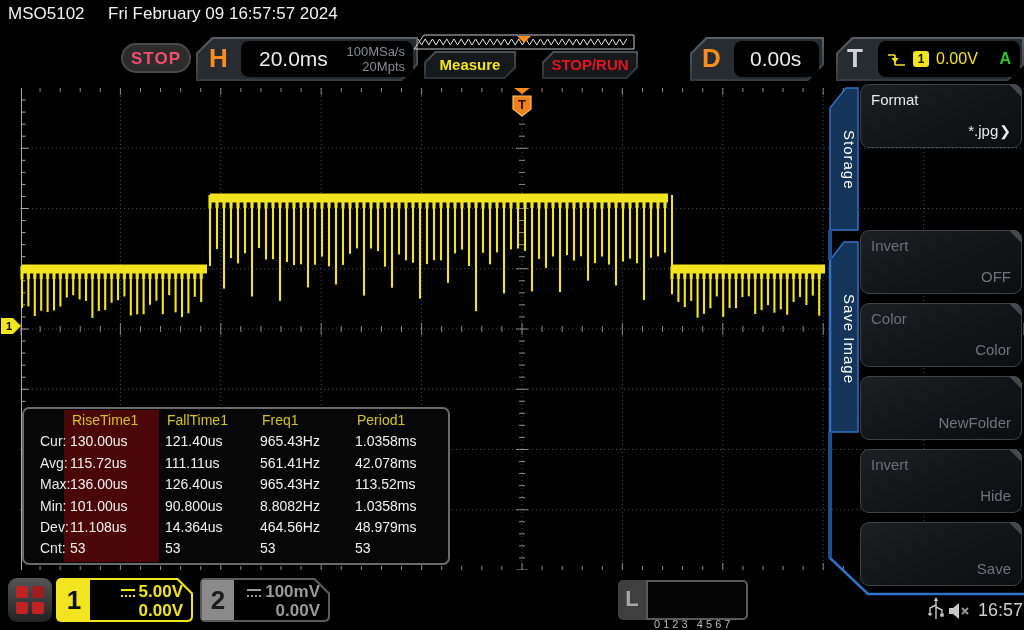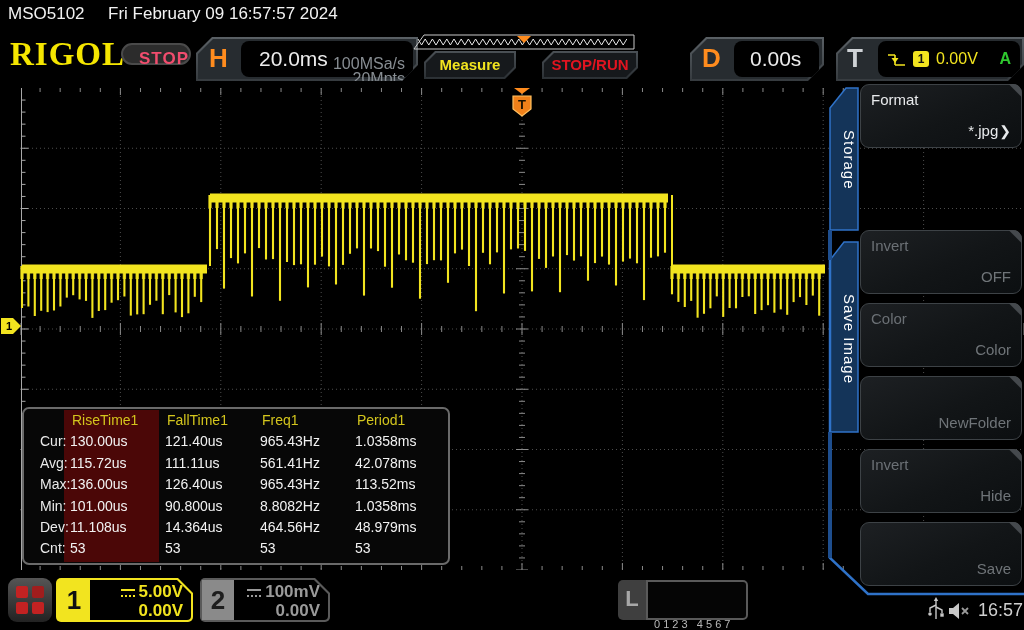--- a/index.html
+++ b/index.html
@@ -8,33 +8,33 @@
   #screen { position:relative; width:1024px; height:630px; background:#000; overflow:hidden; }
 
   
   .topbar { position:absolute; left:0; top:0; width:983px; height:28px; color:#f2f2f2; font-size:17px; }
   .topbar span { position:absolute; top:4px; white-space:pre; }
   .topbar .model { left:8px; }
   .topbar .datetime { left:108px; }
 
   
   .logo { position:absolute; left:10px; top:36px; font-family:"Liberation Serif","DejaVu Serif",serif; font-weight:bold; font-size:33px; color:#f5e600; letter-spacing:1px; }
-  .stop-oval { position:absolute; left:121px; top:43px; width:70px; height:22px; background:#2c2c2c; border:2px solid #4a4a4a; border-radius:16px; text-align:right; line-height:27px; font-size:17px; font-weight:bold; color:#f24d6e; letter-spacing:1px; }
+  .stop-oval { position:absolute; left:121px; top:43px; width:70px; height:30px; background:#2c2c2c; border:2px solid #4a4a4a; border-radius:16px; text-align:center; line-height:27px; font-size:17px; font-weight:bold; color:#f24d6e; letter-spacing:1px; }
 
   .tab { position:absolute; background:linear-gradient(#5a6065,#363b3f); }
   .tab::before { content:''; position:absolute; inset:2px; background:#272c30; clip-path:polygon(15px 0,100% 0,100% calc(100% - 15px),calc(100% - 15px) 100%,0 100%,0 15px); }
   .tab, .btn-tab { clip-path:polygon(16px 0,100% 0,100% calc(100% - 16px),calc(100% - 16px) 100%,0 100%,0 16px); }
   .tab > * { position:absolute; z-index:1; }
   .val-box { background:#000; border-radius:8px; }
 
   .h-group { left:196px; top:37px; width:222px; height:44px; }
   .h-letter { left:13px; top:6px; font-size:26px; font-weight:bold; color:#ff8c1e; }
   .h-group .val-box { left:45px; top:4px; width:172px; height:36px;padding-left:34px; }
   .h-scale { position:absolute; left:18px; top:6px; font-size:21px; color:#ececec; }
-  .h-rate { position:absolute; right:8px; top:3px; text-align:right; font-size:16px; line-height:15px; color:#878d92;margin-top:12px; }
+  .h-rate { position:absolute; right:8px; top:3px; text-align:right; font-size:13px; line-height:15px; color:#878d92; }
 
   .btn-tab { position:absolute; background:linear-gradient(#4a5055,#2b3034); clip-path:polygon(11px 0,100% 0,100% calc(100% - 11px),calc(100% - 11px) 100%,0 100%,0 11px); }
   .btn-tab::before { content:''; position:absolute; inset:2px; background:#16191c; clip-path:polygon(10px 0,100% 0,100% calc(100% - 10px),calc(100% - 10px) 100%,0 100%,0 10px); }
   .btn-tab span { position:relative; z-index:1; display:block; text-align:center; font-size:15px; font-weight:bold; }
   .measure-btn { left:424px; top:51px; width:92px; height:28px; line-height:24px; }
   .measure-btn span { color:#f2e41f; line-height:28px; }
   .stoprun-btn { left:542px; top:51px; width:96px; height:28px; }
   .stoprun-btn span { color:#e11420; line-height:28px; }
 
   .preview-strip { position:absolute; left:412px; top:34px; width:224px; height:17px; }
@@ -104,21 +104,20 @@
 </head>
 <body>
 
 <div id="screen">
 
   <div class="topbar">
     <span class="model">MSO5102</span>
     <span class="datetime">Fri February 09 16:57:57 2024</span>
   </div>
 
-  <div class="logo">RIGOL</div>
   <div class="stop-oval">STOP</div>
 
   <div class="tab h-group">
     <span class="h-letter">H</span>
     <div class="val-box">
       <span class="h-scale">20.0ms</span>
       <div class="h-rate">
         <div>100MSa/s</div>
         <div>20Mpts</div>
       </div>

